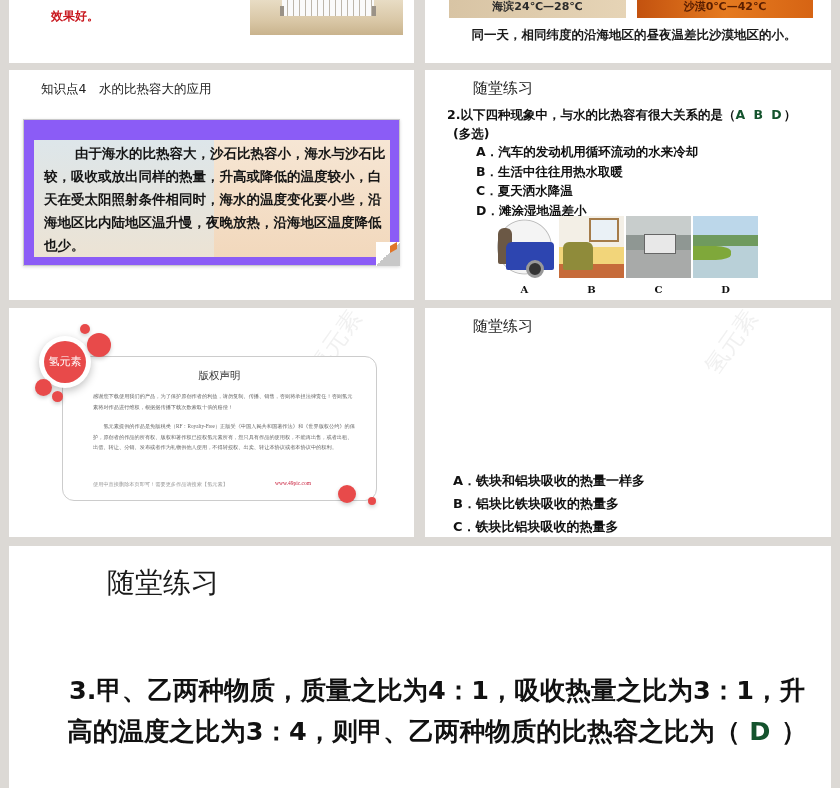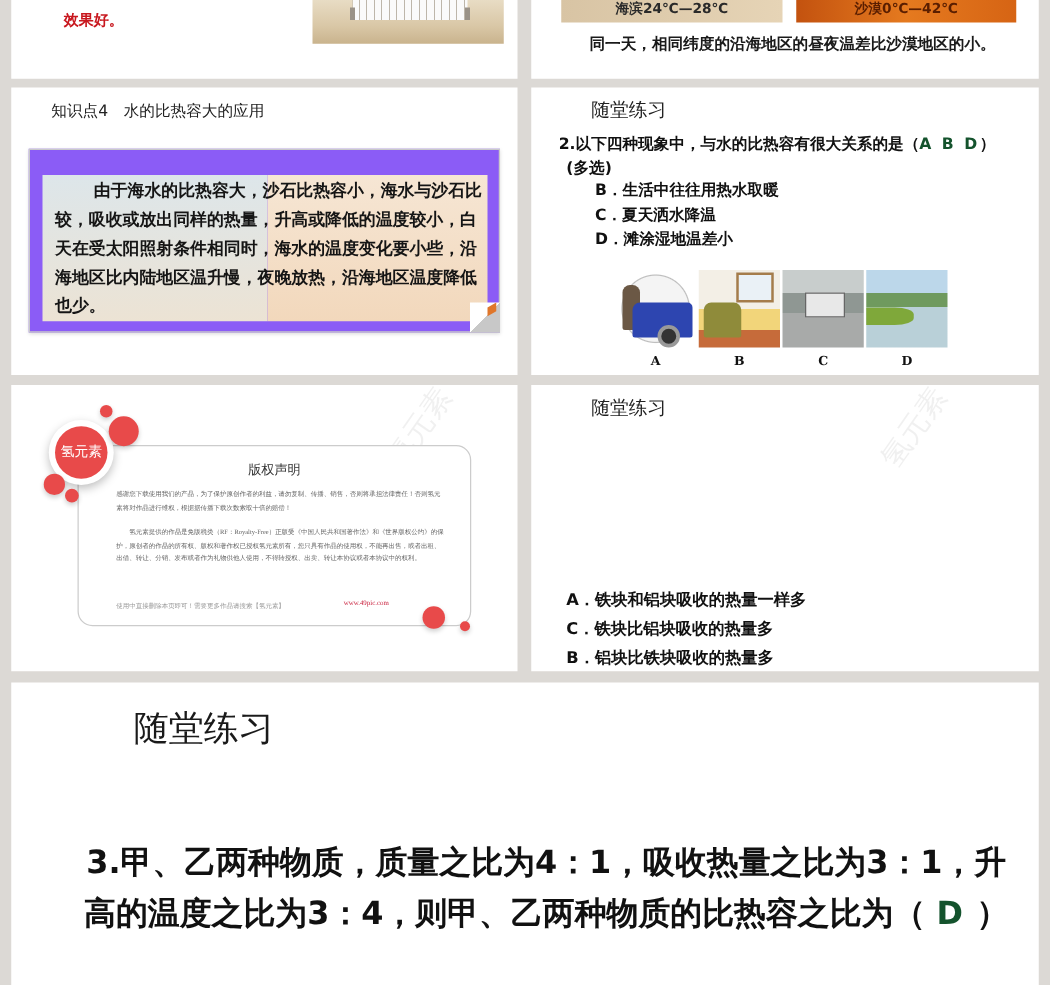--- a/index.html
+++ b/index.html
@@ -113,20 +113,21 @@
   </div>
 </div>
 
 <div class="slide" id="s4">
   <div class="practice-title">随堂练习</div>
   <div class="q1-stem">
     <span>2.以下四种现象中，与水的比热容有很大关系的是（</span><span class="answer-red">A B D</span><span>）</span><br>
     <span style="padding-left:6px">(多选)</span>
   </div>
   <div class="q1-options">
+    <div>A．汽车的发动机用循环流动的水来冷却</div>
     <div>B．生活中往往用热水取暖</div>
     <div>C．夏天洒水降温</div>
     <div>D．滩涂湿地温差小</div>
   </div>
   <div class="q1-images">
     <div class="q1-img img-a">
       <div class="man"></div>
       <div class="car"></div>
       <div class="wheel"></div>
       <div class="q1-img-label">A</div>
@@ -165,22 +166,22 @@
   <div class="dot" style="left:43px; top:83px; width:11px; height:11px;"></div>
   <div class="dot" style="left:329px; top:177px; width:18px; height:18px;"></div>
   <div class="dot" style="left:359px; top:189px; width:8px; height:8px;"></div>
 </div>
 
 <div class="slide" id="s6">
   <div class="diag-wm" style="left:270px; top:18px;">氢元素</div>
   <div class="practice-title">随堂练习</div>
   <div class="q2-options">
     <div>A．铁块和铝块吸收的热量一样多</div>
+    <div>B．铝块比铁块吸收的热量多</div>
     <div>C．铁块比铝块吸收的热量多</div>
-    <div>B．铝块比铁块吸收的热量多</div>
     <div>D．条件不足，无法确定</div>
   </div>
 </div>
 
 <div class="slide" id="s7">
   <div class="s7-title">随堂练习</div>
   <div class="q3-stem">
     <span>3.甲、乙两种物质，质量之比为4：1，吸收热量之比为3：1，升高的温度之比为3：4，则甲、乙两种物质的比热容之比为（ </span><span class="answer-red">D</span><span> ）</span>
   </div>
 </div>

